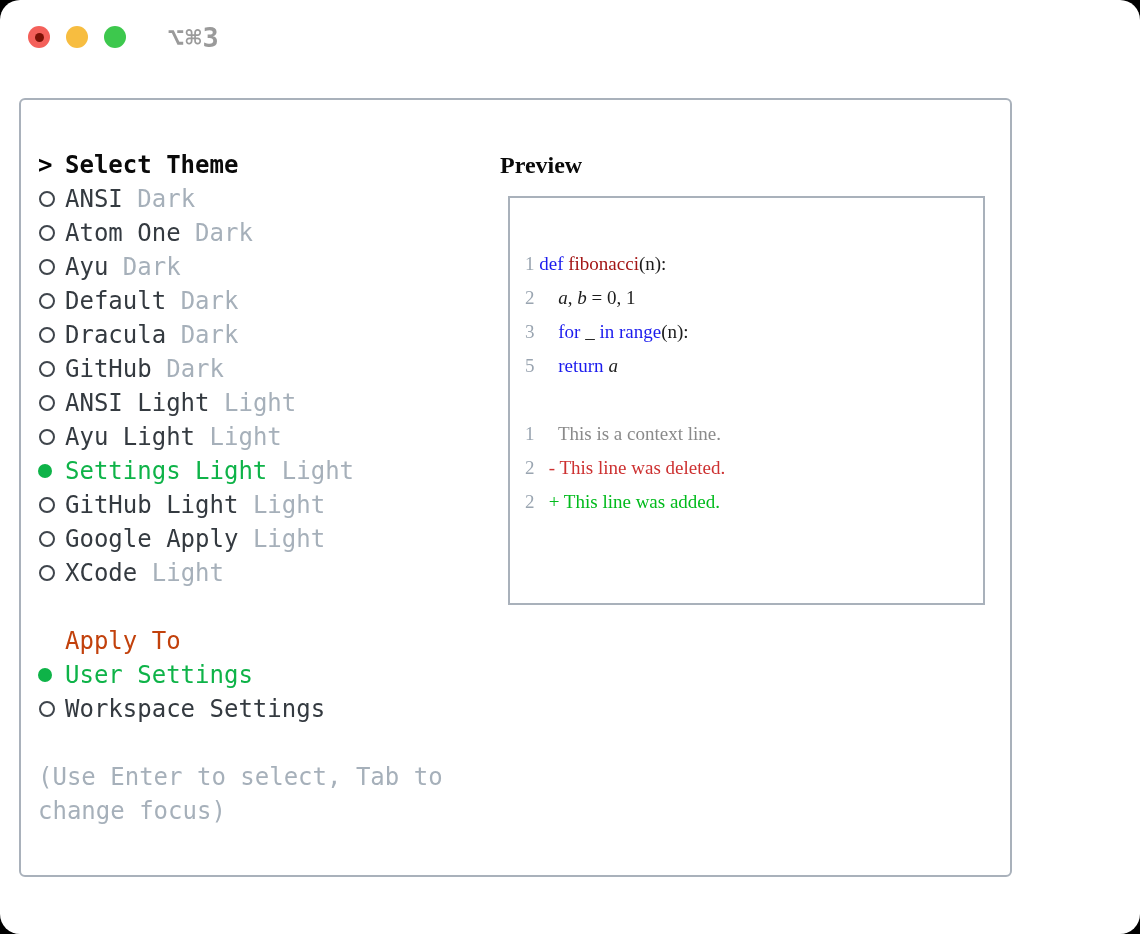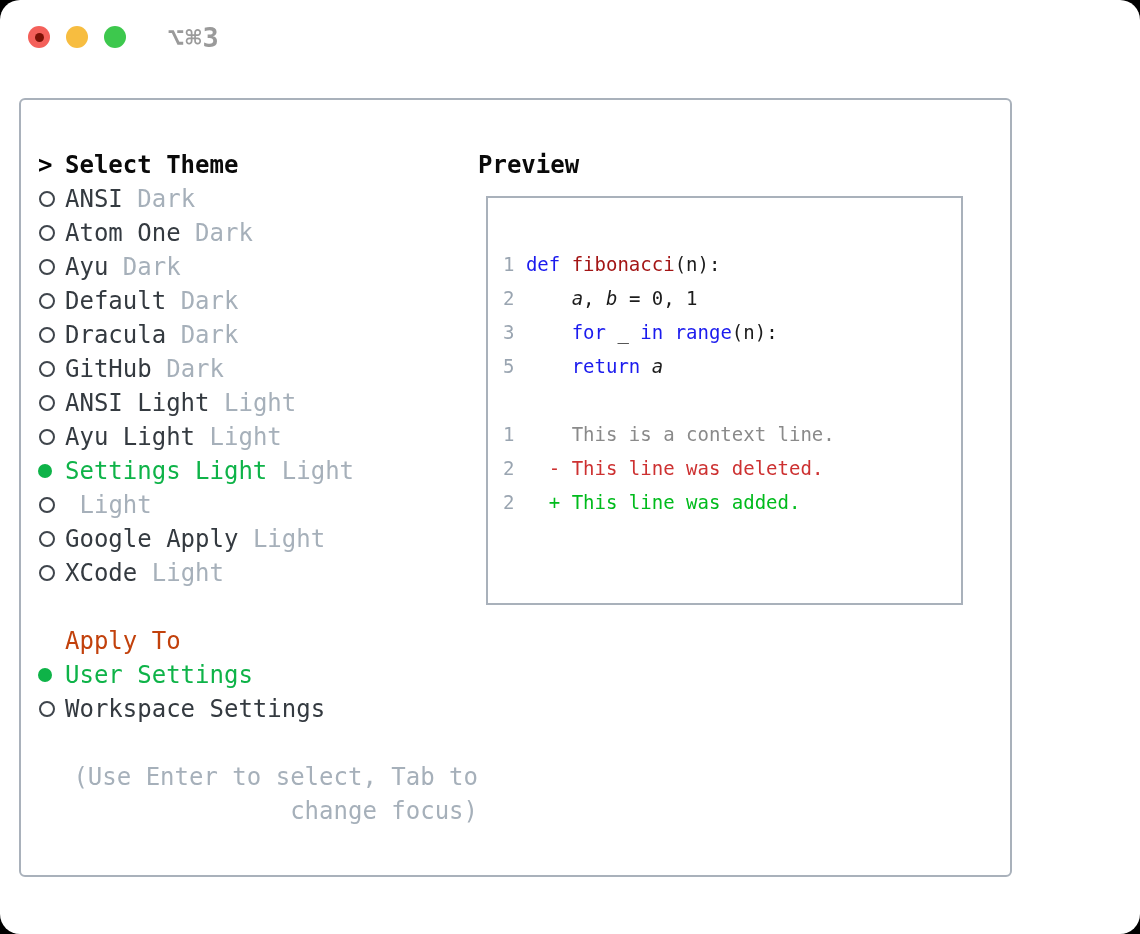--- a/index.html
+++ b/index.html
@@ -27,23 +27,23 @@
   .marker{width:27px;flex:0 0 27px;display:flex;align-items:center;}
   .ring{width:12px;height:12px;border:2px solid #3f454c;border-radius:50%;margin-left:1px;}
   .dot{width:14px;height:14px;background:var(--accent-green);border-radius:50%;}
   .cursor{font-weight:bold;color:#000;}
   .hdr{font-weight:bold;color:var(--header-text);}
   .subhdr{color:#c2410c;}
   .nm{color:var(--item-text);}
   .nm.sel{color:var(--accent-green);}
   .tag{color:var(--muted);margin-left:14.5px;}
   .spacer{height:34px;}
-  .hint{color:var(--muted);height:34px;line-height:34px;white-space:pre;text-align:right;}
+  .hint{color:var(--muted);height:34px;line-height:34px;white-space:pre;}
   
-  .rightcol{position:absolute;left:457px;top:48px;width:500px;font-size:24px;}
+  .rightcol{position:absolute;left:479px;top:48px;width:500px;font-size:24px;font-family:Liberation Serif, serif;}
   .preview-title{height:34px;display:flex;align-items:center;}
   .preview-box{margin-top:14px;margin-left:8px;width:477px;height:409px;
       border:2px solid var(--panel-border);background:#fff;box-sizing:border-box;
       padding:15px 0 0 15px;overflow:hidden;}
   .code-line{height:34px;line-height:34px;white-space:pre;font-size:19px;color:#1c1c1c;}
   .seg-ln{color:var(--code-ln);}
   .seg-kw{color:var(--code-kw);}
   .seg-fn{color:var(--code-fn);}
   .seg-pl{color:var(--code-pl);}
   .seg-var{color:var(--code-pl);font-style:italic;}
@@ -75,21 +75,21 @@
       <div id="theme-list">
           <div class="row"><span class="marker"><span class="ring"></span></span><span class="nm">ANSI</span><span class="tag">Dark</span></div>
           <div class="row"><span class="marker"><span class="ring"></span></span><span class="nm">Atom One</span><span class="tag">Dark</span></div>
           <div class="row"><span class="marker"><span class="ring"></span></span><span class="nm">Ayu</span><span class="tag">Dark</span></div>
           <div class="row"><span class="marker"><span class="ring"></span></span><span class="nm">Default</span><span class="tag">Dark</span></div>
           <div class="row"><span class="marker"><span class="ring"></span></span><span class="nm">Dracula</span><span class="tag">Dark</span></div>
           <div class="row"><span class="marker"><span class="ring"></span></span><span class="nm">GitHub</span><span class="tag">Dark</span></div>
           <div class="row"><span class="marker"><span class="ring"></span></span><span class="nm">ANSI Light</span><span class="tag">Light</span></div>
           <div class="row"><span class="marker"><span class="ring"></span></span><span class="nm">Ayu Light</span><span class="tag">Light</span></div>
           <div class="row"><span class="marker"><span class="dot"></span></span><span class="nm sel">Settings Light</span><span class="tag">Light</span></div>
-          <div class="row"><span class="marker"><span class="ring"></span></span><span class="tag">Light</span></div>
+          <div class="row"><span class="marker"><span class="ring"></span></span><span class="nm">GitHub Light</span><span class="tag">Light</span></div>
           <div class="row"><span class="marker"><span class="ring"></span></span><span class="nm">Google Apply</span><span class="tag">Light</span></div>
           <div class="row"><span class="marker"><span class="ring"></span></span><span class="nm">XCode</span><span class="tag">Light</span></div>
         </div>
       <div class="spacer"></div>
       <div class="row">
         <span class="marker"></span>
         <span class="subhdr">Apply To</span>
       </div>
       <div id="apply-list">
           <div class="row"><span class="marker"><span class="dot"></span></span><span class="nm sel">User Settings</span></div>

